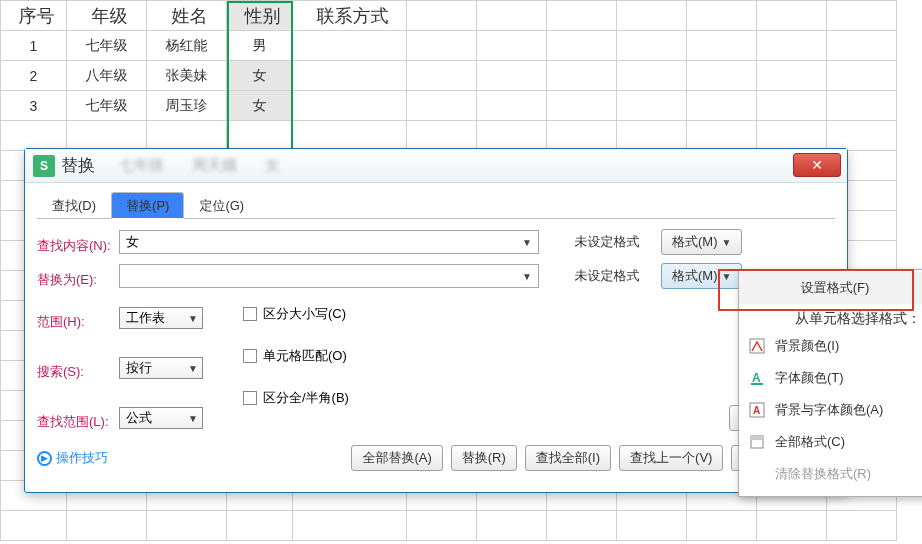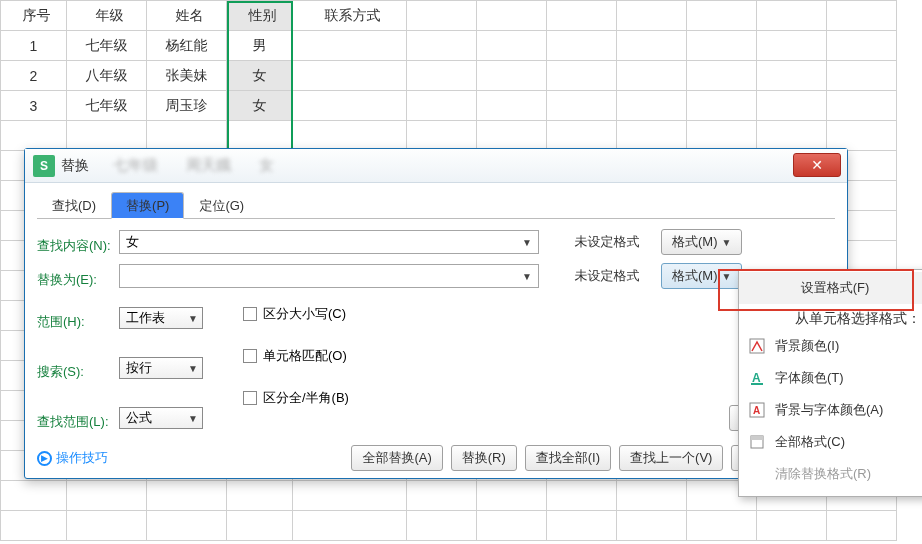--- a/index.html
+++ b/index.html
@@ -14,21 +14,21 @@
 }
 
 .sheet { border-collapse: collapse; }
 .sheet td, .sheet th {
   border: 1px solid #d0d0d0;
   height: 30px;
   text-align: center;
   font-weight: normal;
   color: #333;
 }
-.sheet th { font-size: 14px; padding-left: 6px; }
+.sheet th { font-size: 18px; padding-left: 6px; }
 .sheet td { font-size: 14px; }
 .col-a { width: 66px; }
 .col-b { width: 80px; }
 .col-c { width: 80px; }
 .col-d { width: 66px; }
 .col-e { width: 114px; }
 .col-f, .col-g, .col-h, .col-i, .col-j, .col-k, .col-l { width: 70px; }
 .sel-col { background: #e6e6e6; }
 .sel-frame {
   position: absolute;
@@ -53,47 +53,47 @@
   display: flex;
   align-items: center;
   position: relative;
 }
 .app-icon {
   width: 22px; height: 22px; margin: 0 6px 0 8px;
   background: #3cb371; color:#fff; font-weight:bold;
   display:flex; align-items:center; justify-content:center;
   border-radius:2px; font-size:12px;
 }
-.title-text { font-size: 14px; color:#333; }
+.title-text { font-size: 17px; color:#333; }
 .title-blur { display:flex; gap:28px; margin-left:24px; color:#aaa; filter: blur(2px); font-size: 15px; }
 .close-btn {
   position:absolute; right:6px; top:4px;
   width:48px; height:24px;
   background: linear-gradient(#e46a5e,#c7392b);
   border:1px solid #a52a1f; border-radius:3px;
   display:flex; align-items:center; justify-content:center;
   color:#fff; font-size:14px; cursor:pointer;
 }
-.dlg-body { padding: 8px 12px 7px 12px; }
+.dlg-body { padding: 8px 12px 21px 12px; }
 .tabs { display:flex; border-bottom:1px solid #bcbcbc; height:28px; }
 .tab {
   padding: 4px 14px 3px 14px;
   font-size:13px; color:#333;
   border:1px solid transparent; border-bottom:none;
   position:relative; top:1px; cursor:pointer;
 }
 .tab.active {
   background:#3b82f6;
   border:1px solid #bcbcbc;
   border-bottom:1px solid #fff;
   border-radius:3px 3px 0 0;
 }
 .form { padding-top:10px; }
 .row { display:flex; align-items:center; margin-bottom:8px; gap:6px; }
-.lbl { width:76px; color:#15803d;margin-top:8px; }
+.lbl { width:76px; color:#be185d;margin-top:8px; }
 .textinput {
   flex:0 0 420px; height:24px;
   border:1px solid #a6a6a6; background:#fff;
   padding:0 6px; font-size:13px;
   display:flex; align-items:center; justify-content:space-between;
 }
 .dropdown-caret { font-size:10px; color:#444; }
 .fmt-text { width:96px; text-align:center; color:#333; margin-left:14px; }
 .btn {
   height:26px; padding:0 10px;

